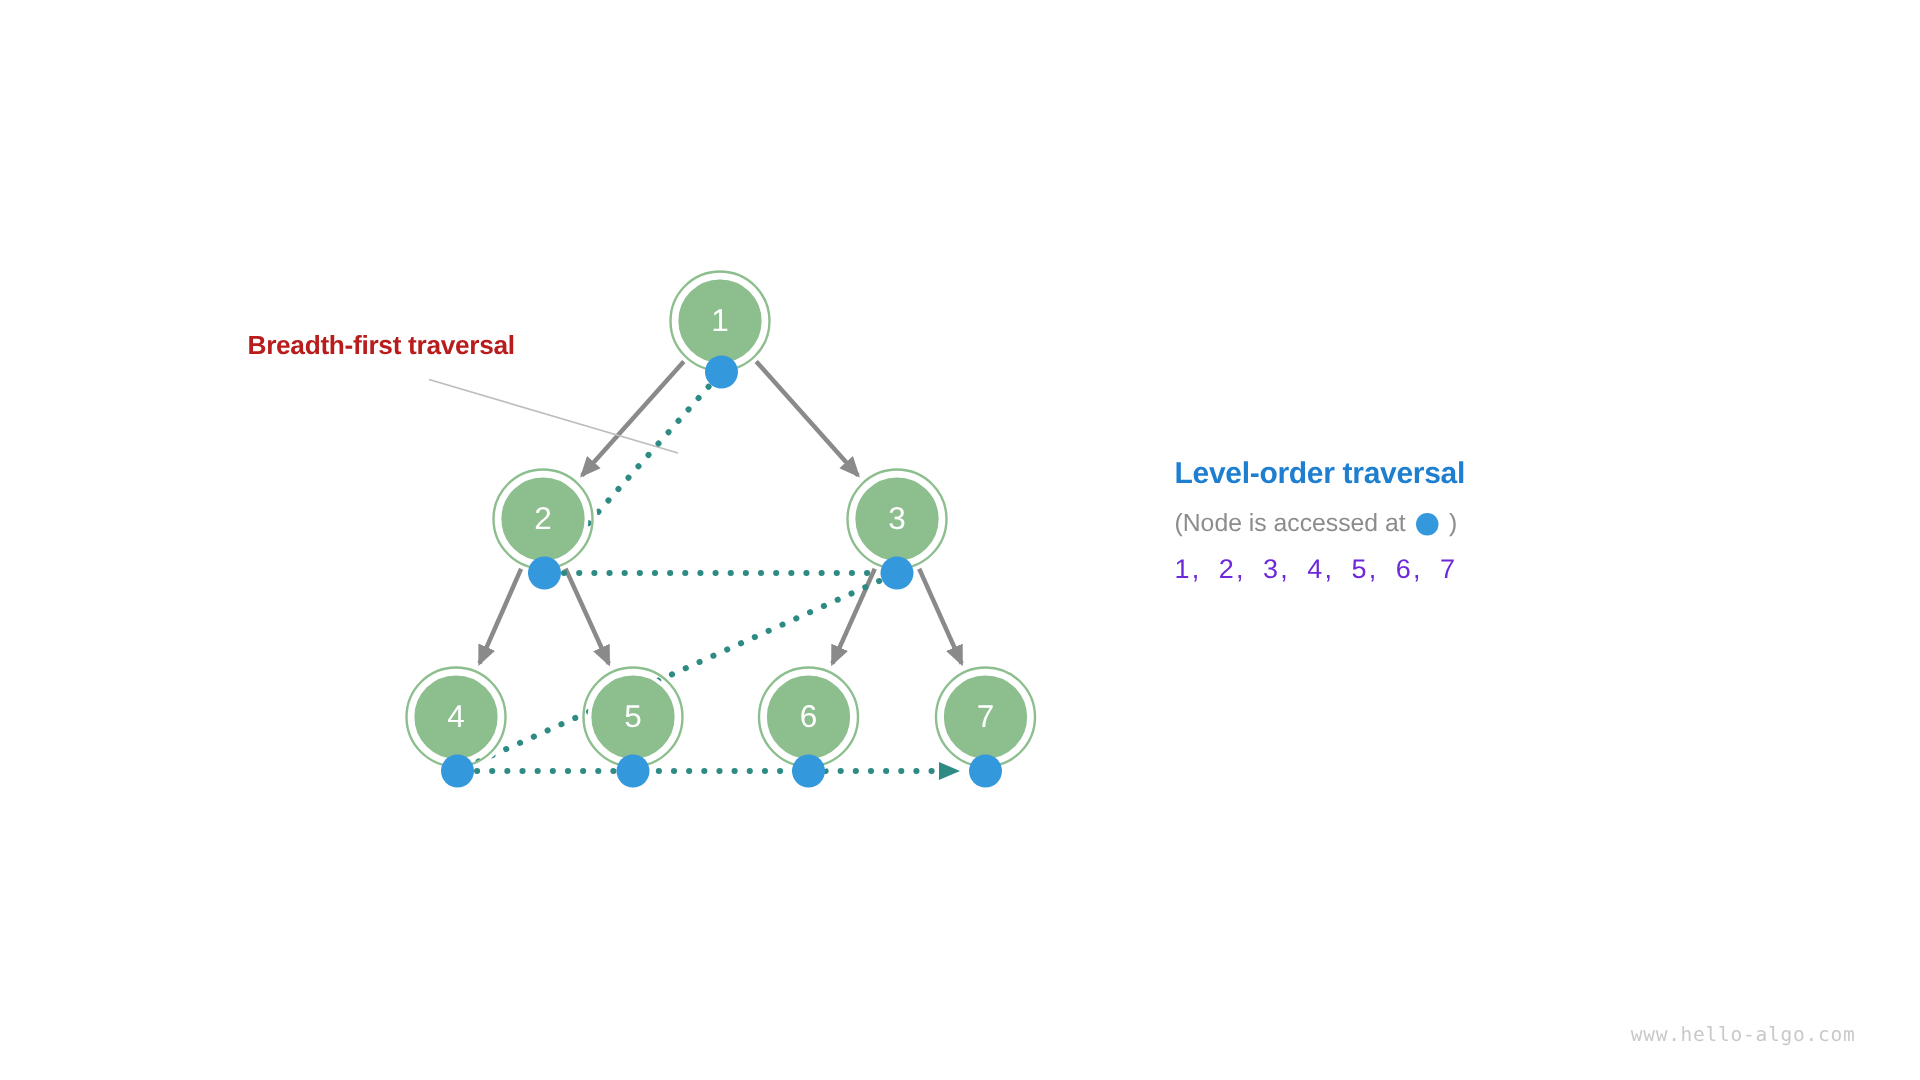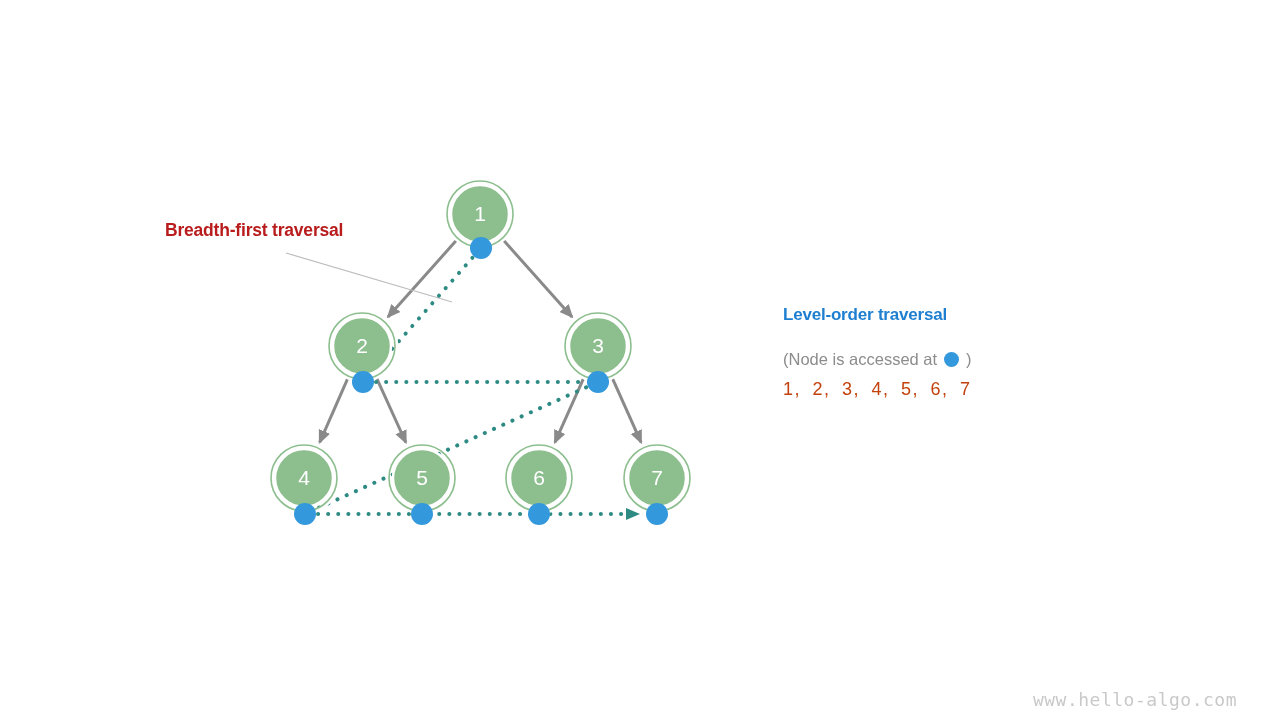--- a/index.html
+++ b/index.html
@@ -45,59 +45,59 @@
     letter-spacing: -0.2px;
     white-space: nowrap;
   }
   .panel {
     position: absolute;
     left: 783px;
     top: 305px;
     width: 420px;
   }
   .panel-title {
-    font-size: 17px;
+    font-size: 20px;
     font-weight: bold;
     color: #1E7FD0;
     letter-spacing: -0.2px;
-    margin: 0 0 25px 0;
+    margin: 0 0 0 0;
     white-space: nowrap;
   }
   .panel-sub {
     font-size: 16.5px;
     color: #8C8C8C;
-    margin: 0 0 10px 0;
+    margin: 12px 0 10px 0;
     white-space: nowrap;
     display: flex;
     align-items: center;
     gap: 0px;
   }
   .panel-sub .txt-a { margin-right: 7px; }
   .dot-inline {
     display: inline-block;
     width: 15px;
     height: 15px;
     border-radius: 50%;
     background: #3398DC;
     vertical-align: middle;
     margin-right: 7px;
   }
   .panel-seq {
     font-size: 18px;
-    color: #c2410c;
+    color: #6d28d9;
     white-space: nowrap;
     letter-spacing: 1.5px;
     word-spacing: 5px;
   }
   .watermark {
     position: absolute;
     right: 43px;
-    bottom: 10px;
+    bottom: 22px;
     font-family: "DejaVu Sans Mono", monospace;
-    font-size: 18px;
+    font-size: 13px;
     color: #C9C9C9;
     letter-spacing: 0.5px;
     white-space: nowrap;
   }
 </style>
 </head>
 <body>
 
 <div id="stage">
 

